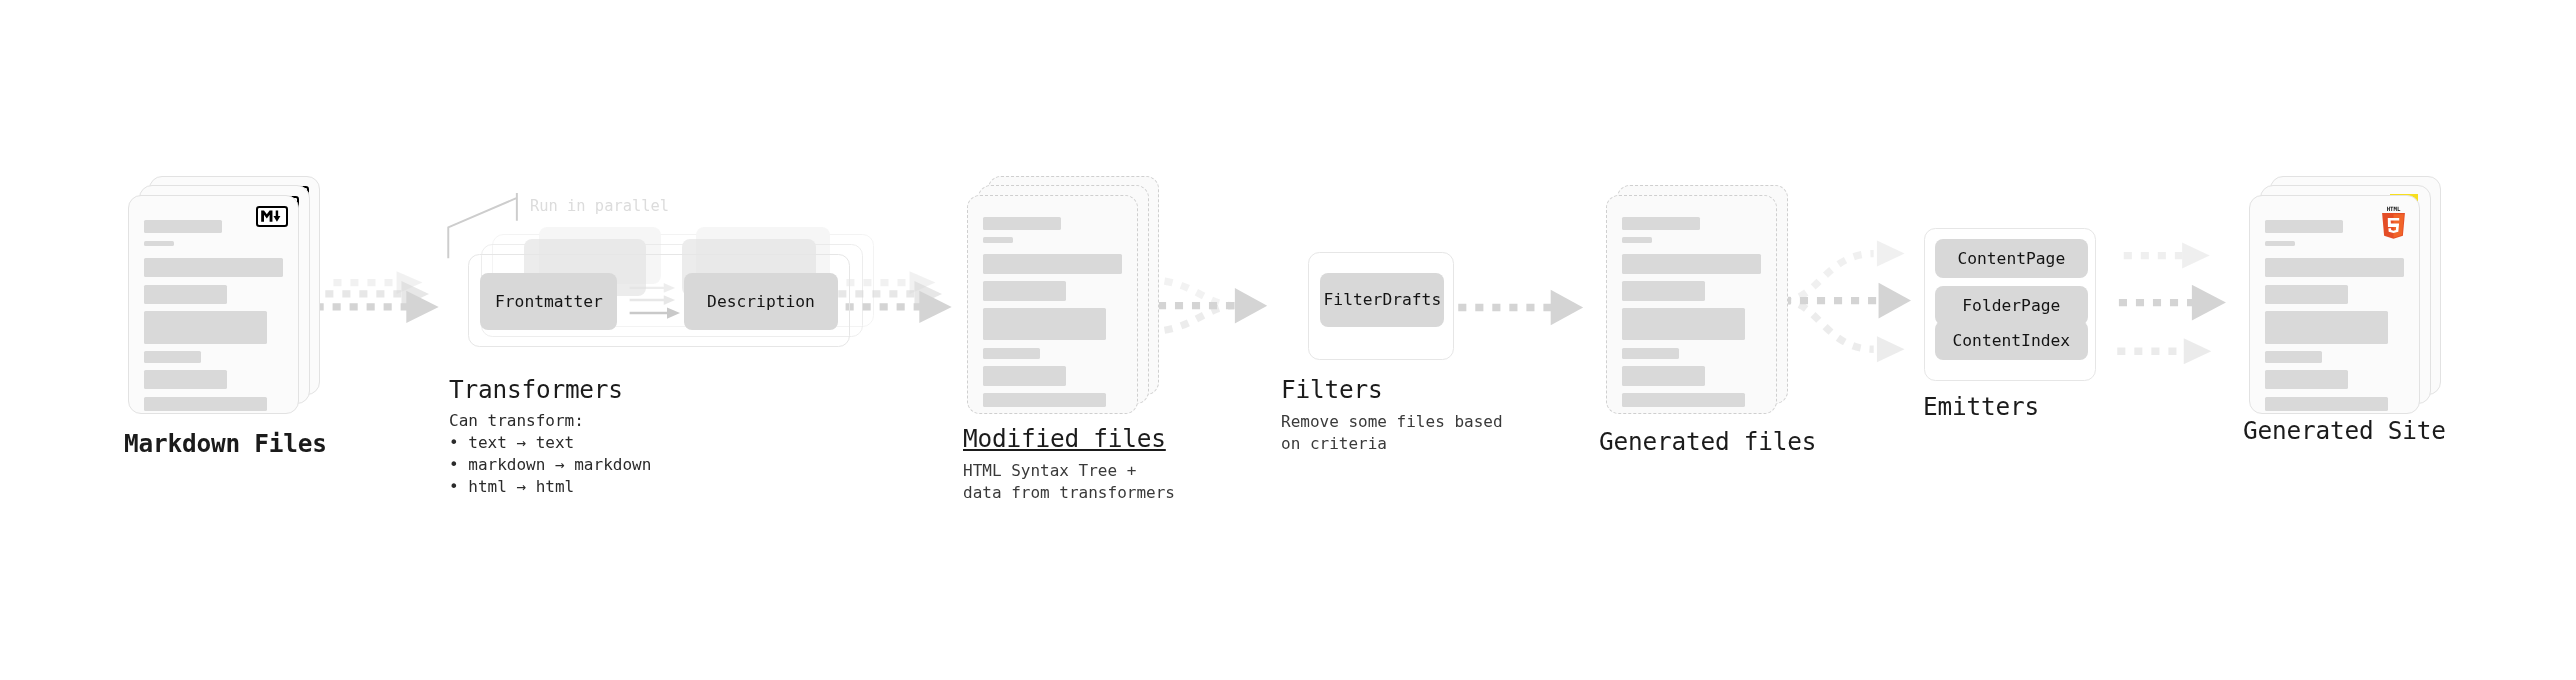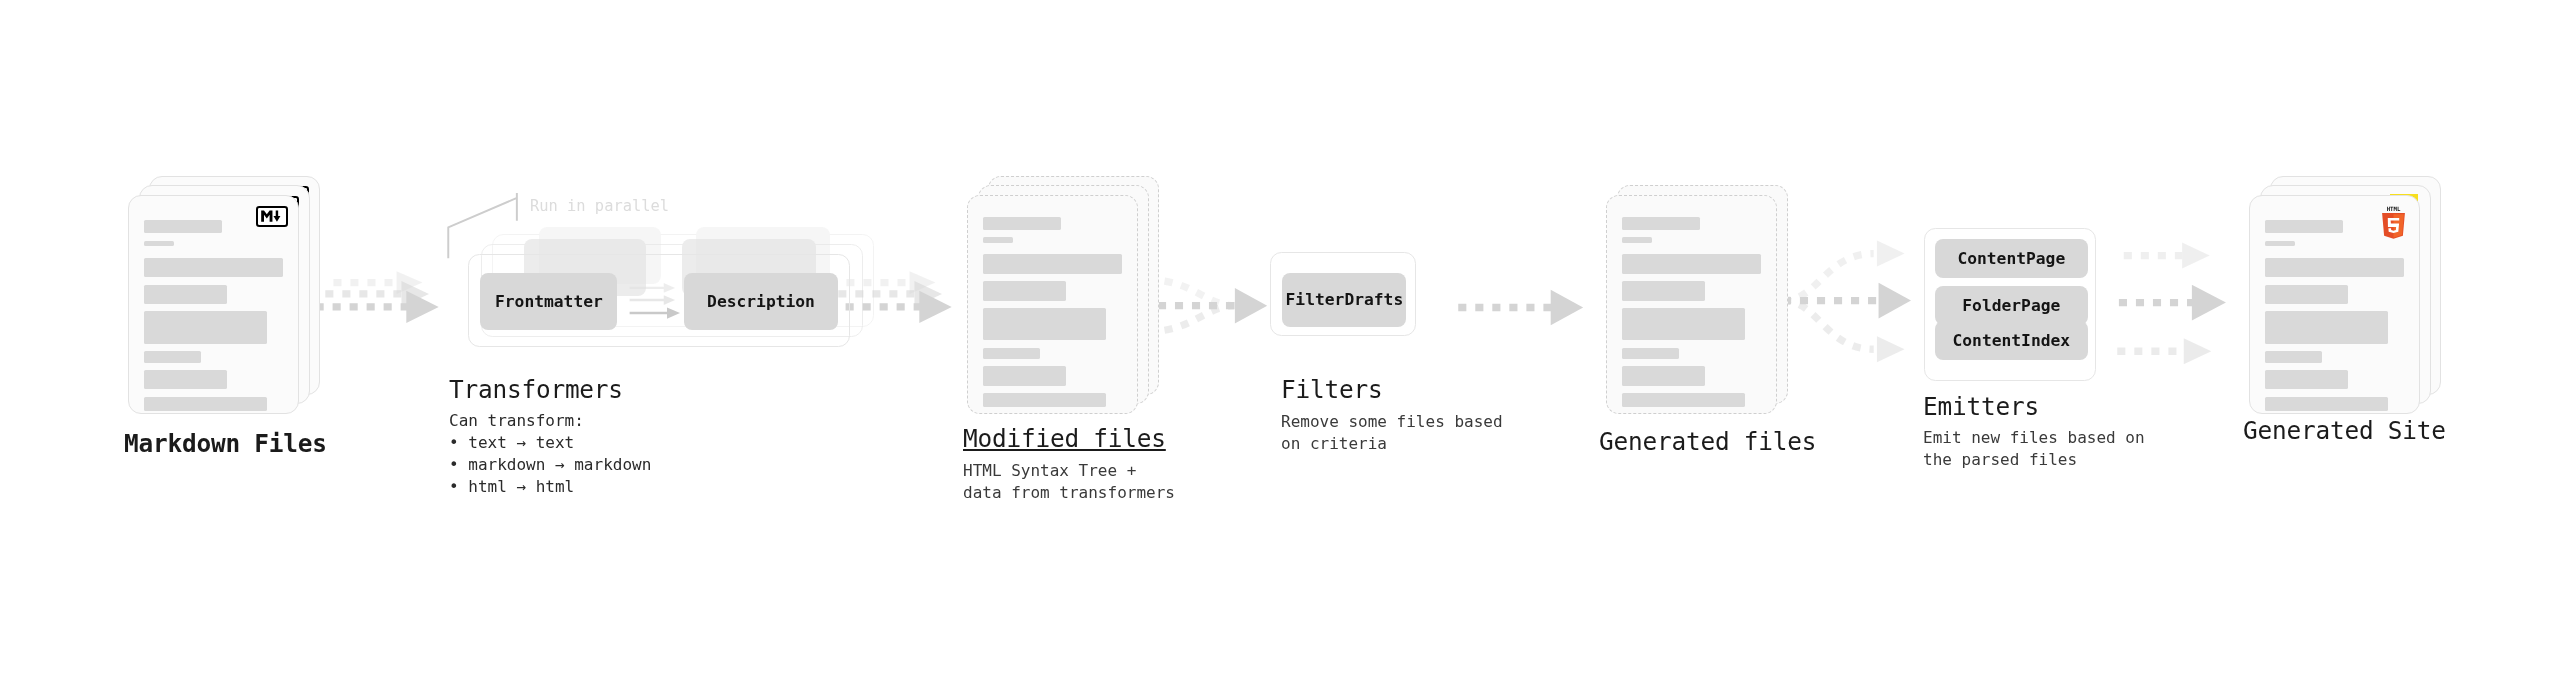--- a/index.html
+++ b/index.html
@@ -76,21 +76,20 @@
   .css3  { position: absolute; right: 11.4px; top: 8.1px; width: 26px; height: 31px; z-index: 5; }
   .jsb   { position: absolute; right: 11.4px; top: 8.1px; width: 28px; height: 28px; z-index: 5;
            background: #f7df1e; }
 
   
   .groupbox {
     position: absolute;
     border: 1.6px solid #e6e6e6;
     border-radius: 11.4px;
     background: transparent;
-    font-weight: bold;
   }
   .pill {
     position: absolute;
     background: #d8d8d8;
     border-radius: 8.1px;
     display: flex; align-items: center; justify-content: center;
     font-size: 16.3px; color: #141414;
     white-space: nowrap;
   }
 
@@ -262,21 +261,21 @@
     <svg width="154" height="89" viewBox="0 0 190 110">
       <g fill="none" stroke="#d4d4d4" stroke-width="9" stroke-dasharray="10 11">
         <path d="M14 22 C 70 22, 86 54, 122 54" opacity="0.30"></path>
         <path d="M14 86 C 70 86, 86 54, 122 54" opacity="0.45"></path>
         <path d="M6 54 L 122 54" opacity="1"></path>
       </g>
       <polygon points="122,32 162,54 122,76" fill="#d4d4d4"></polygon>
     </svg>
   </div>
 
-  <div class="groupbox" style="left:1270px; top:252px; width:146px; height:84px;padding-left:28px;">
+  <div class="groupbox" style="left:1308px; top:252px; width:146px; height:108px;padding-left:28px;">
     <div class="pill" style="left:11.4px; top:19.5px; width:124px; height:54px;">FilterDrafts</div>
   </div>
   <div class="stage-title" style="left:1281px; top:375px;">Filters</div>
   <div class="stage-desc" style="left:1281px; top:411px; width:260px;">Remove some files based
 on criteria</div>
 
   <div class="conn" style="left:1455px; top:283px;">
     <svg width="146" height="49" viewBox="0 0 180 60">
       <g stroke="#d4d4d4" stroke-width="9" stroke-dasharray="10 11" fill="#d4d4d4">
         <line x1="4" y1="30" x2="122" y2="30"></line>
@@ -314,22 +313,20 @@
       <polygon points="124,136 158,152 124,168" fill="#d4d4d4" opacity="0.45"></polygon>
     </svg>
   </div>
 
   <div class="groupbox" style="left:1924px; top:228px; width:172px; height:153px;">
     <div class="pill" style="left:9.8px; top:9.8px; width:153px; height:39px;">ContentPage</div>
     <div class="pill" style="left:9.8px; top:57px; width:153px; height:39px;">FolderPage</div>
     <div class="pill" style="left:9.8px; top:92px; width:153px; height:39px;">ContentIndex</div>
   </div>
   <div class="stage-title" style="left:1923px; top:392px;">Emitters</div>
-  <div class="stage-desc" style="left:1923px; top:427px; width:268px;">Emit new files based on
-the parsed files</div>
 
   <div class="conn" style="left:2114px; top:228px;">
     <svg width="146" height="150" viewBox="0 0 180 185">
       <g stroke="#d4d4d4" stroke-width="9" stroke-dasharray="10 11" fill="#d4d4d4">
         <g opacity="0.35">
             <line x1="12" y1="34" x2="86" y2="34"></line>
             <polygon points="84,18 118,34 84,50" stroke="none"></polygon>
           </g>
         <g opacity="1">
             <line x1="6" y1="92" x2="98" y2="92"></line>

